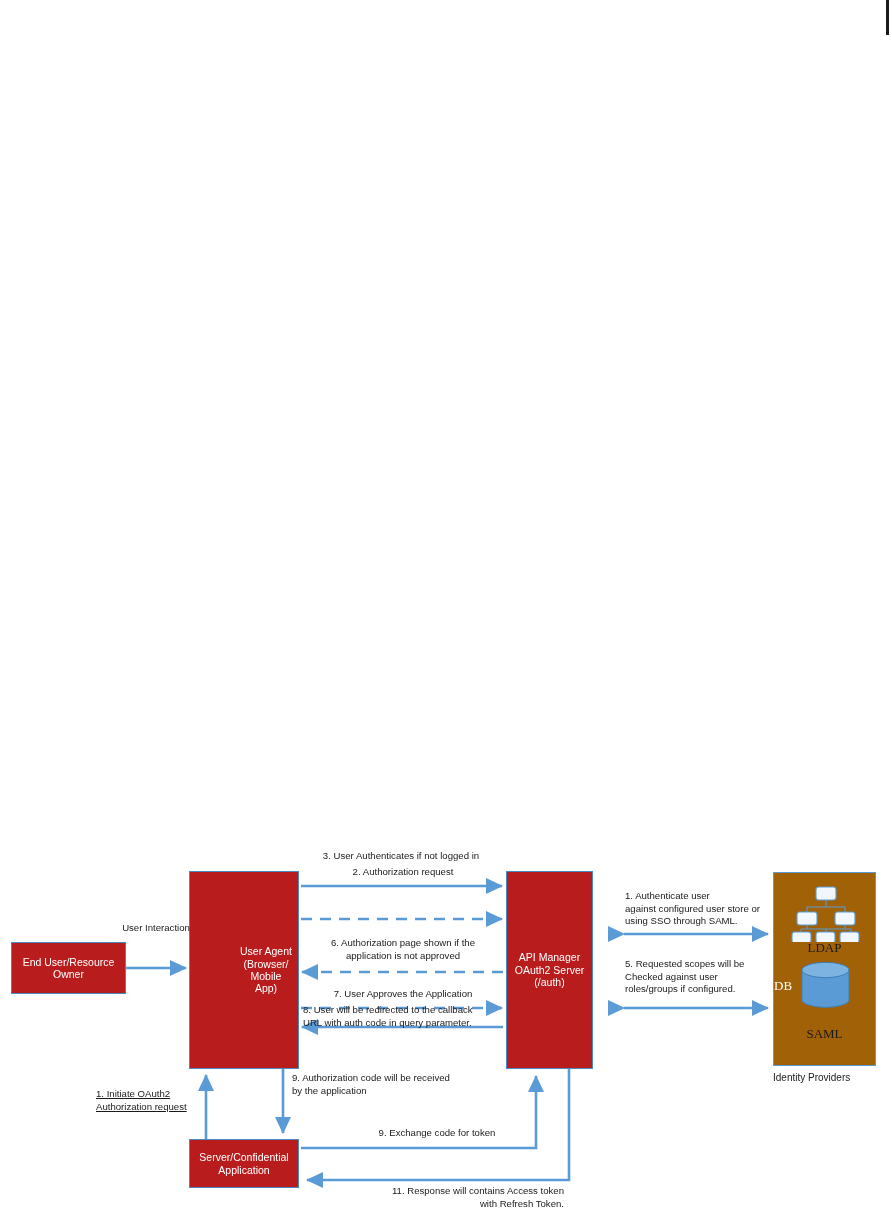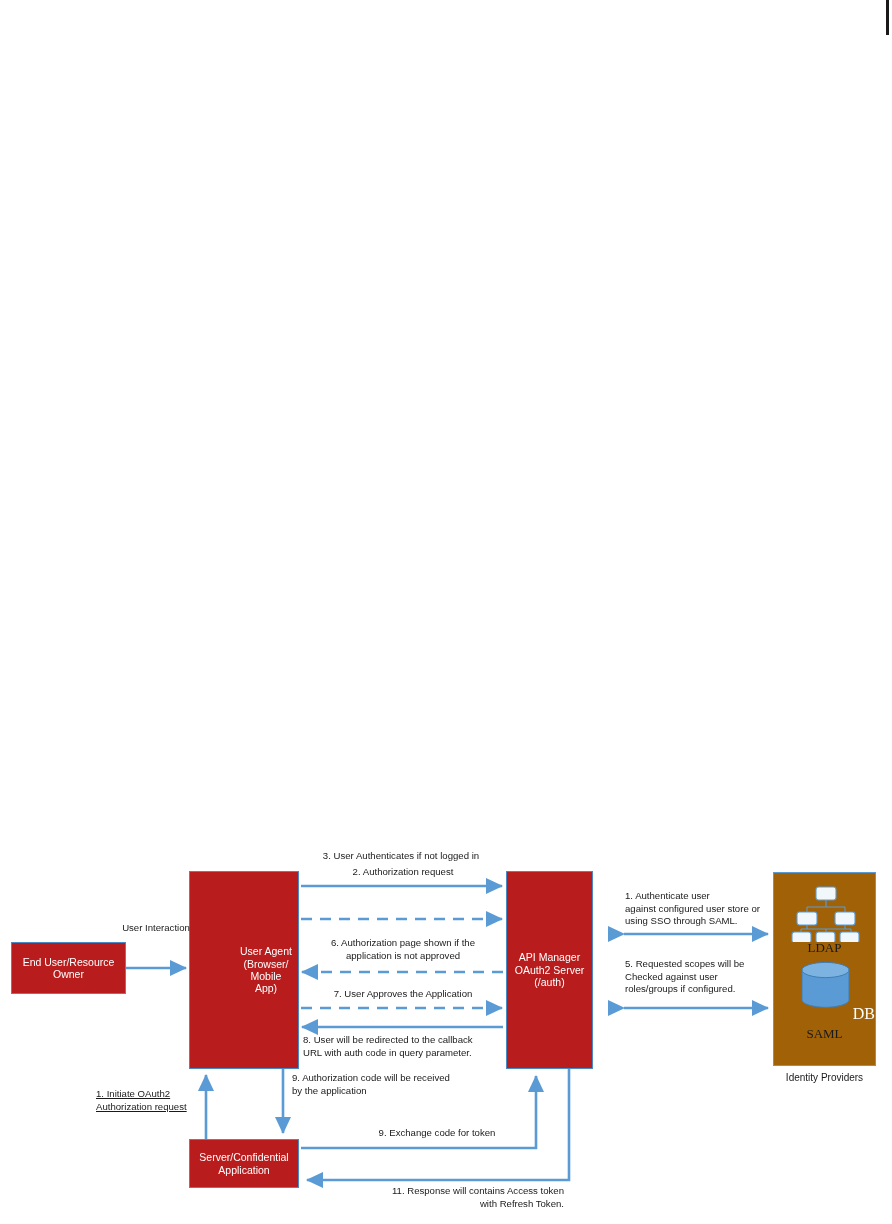--- a/index.html
+++ b/index.html
@@ -63,21 +63,21 @@
   }
   .node-label {
     display: block;
     white-space: pre-line;
     padding: 1px 3px;
   }
   .caption {
     position: absolute;
     font-size: 10px;
     color: #1a1a1a;
-    text-align: center;
+    text-align: left;
     white-space: nowrap;
   }
   .flowtext {
     position: absolute;
     font-size: 9.6px;
     color: #1a1a1a;
     line-height: 1.32;
     white-space: pre-line;
   }
   .flowtext.center { text-align: center; }
@@ -85,26 +85,25 @@
   .idp-text {
     position: absolute;
     font-size: 13px;
     color: #1a1a1a;
     text-align: center;
     width: 100%;
     left: 0;
   }
   .db-label {
     position: absolute;
-    font-size: 16px;
+    font-size: 13px;
     color: #ffffff;
-    text-align: right;
+    text-align: left;
     width: 100%;
     left: 0;
-    margin-top: 27px;
   }
 </style>
 </head>
 <body>
 
 <div id="page">
 
   <div class="edge-mark" style="left:886px; top:0px; width:3px; height:35px;"></div>
 
   <div id="diagram">
@@ -246,21 +245,21 @@
 
     <div class="flowtext left" style="left:625px; top:958px; width:148px;">5. Requested scopes will be
 Checked against user
 roles/groups if configured.</div>
 
     <div class="flowtext center" style="left:303px; top:937px; width:200px;">6. Authorization page shown if the
 application is not approved</div>
 
     <div class="flowtext center" style="left:303px; top:988px; width:200px;">7. User Approves the Application</div>
 
-    <div class="flowtext left" style="left:303px; top:1034px; width:210px;">8. User will be redirected to the callback
+    <div class="flowtext left" style="left:303px; top:1004px; width:210px;">8. User will be redirected to the callback
 URL with auth code in query parameter.</div>
 
     <div class="flowtext left" style="left:292px; top:1072px; width:215px;">9. Authorization code will be received
 by the application</div>
 
     <div class="flowtext center" style="left:337px; top:1127px; width:200px;">9. Exchange code for token</div>
 
     <div class="flowtext left" style="left:344px; top:1185px; width:220px;text-align:right;">11. Response will contains Access token
 with Refresh Token.</div>
 

